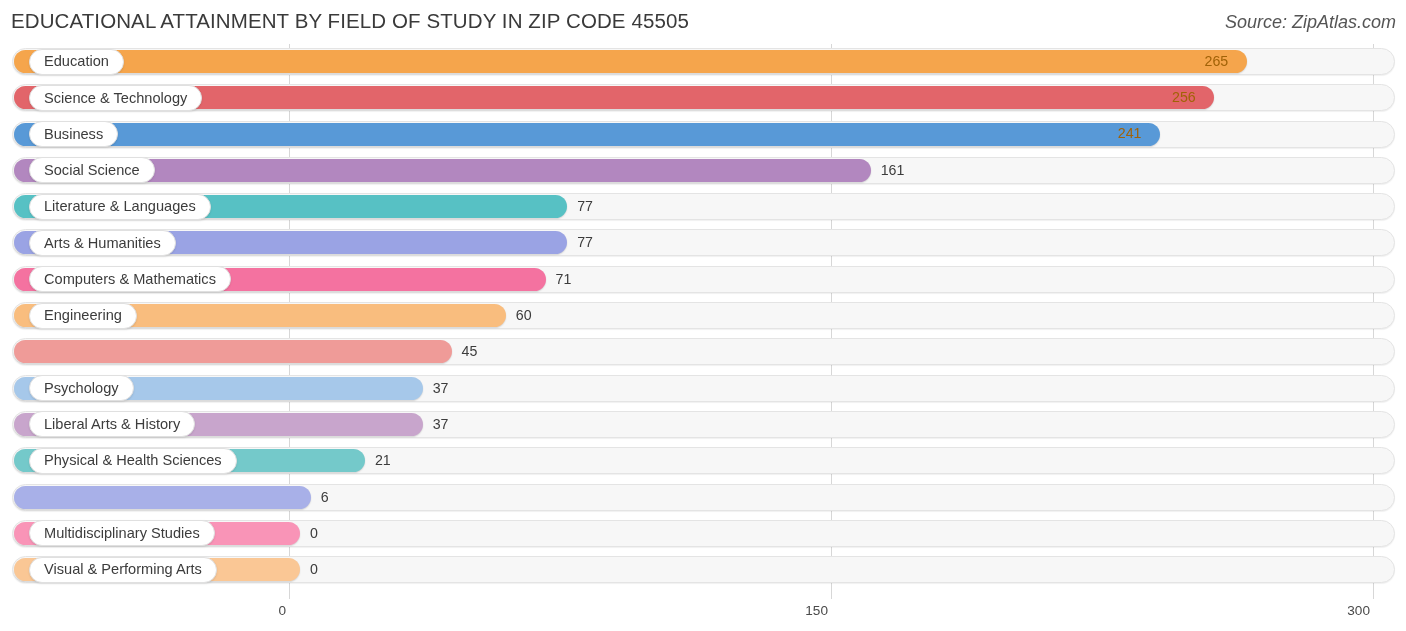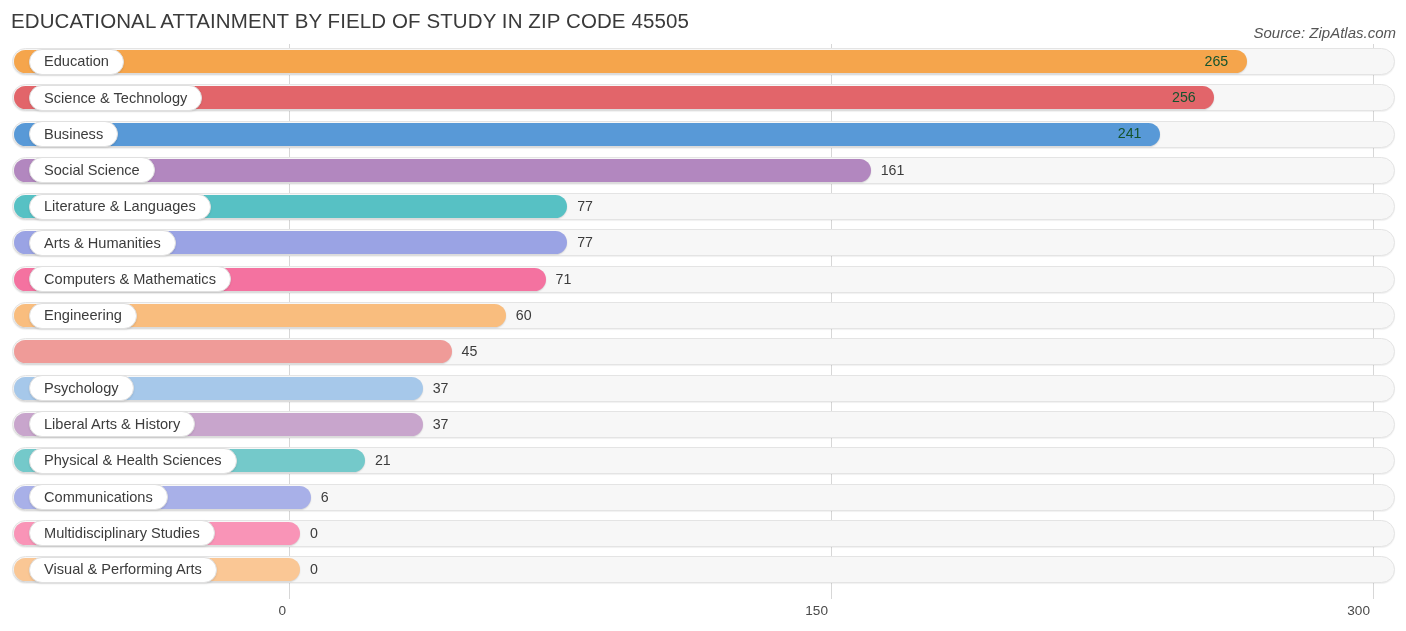--- a/index.html
+++ b/index.html
@@ -27,25 +27,24 @@
     left: 11px; top: 9px;
     font-size: 20.5px;
     font-weight: 400;
     letter-spacing: 0.1px;
     color: #3a3a3a;
     white-space: nowrap;
   }
   .chart-source {
     position: absolute;
     right: 10px; top: 12px;
-    font-size: 15px;
+    font-size: 18px;
     font-style: italic;
     color: #555555;
     white-space: nowrap;
-    margin-top: 12px;
   }
   
   .plot {
     position: absolute;
     left: 0; top: 44px;
     width: 1406px;
     height: 587px;
   }
   .gridlines {
     position: absolute;
@@ -103,21 +102,21 @@
   }
   .bar-label-pill span {
     font-size: 14.6px;
     color: #3c3c3c;
     line-height: 1;
   }
   .value-inside {
     position: absolute;
     top: 4.5px;
     font-size: 14.2px;
-    color: #14532d;
+    color: #a16207;
     white-space: nowrap;
     line-height: 18px;
   }
   .value-outside {
     position: absolute;
     top: 5px;
     font-size: 14.2px;
     color: #3c3c3c;
     white-space: nowrap;
     line-height: 18px;
@@ -243,23 +242,20 @@
           <div class="track"></div>
           <div class="bar" style="width: 350.88px; background: rgb(116, 201, 202);"></div>
           <div class="bar-label-pill">
             <span>Physical &amp; Health Sciences</span>
           </div>
           <div class="value-outside" style="left: 374.88px;">21</div>
         </div>
         <div class="row">
           <div class="track"></div>
           <div class="bar" style="width: 296.68px; background: rgb(168, 176, 232);"></div>
-          <div class="bar-label-pill">
-            <span>Communications</span>
-          </div>
           <div class="value-outside" style="left: 320.68px;">6</div>
         </div>
         <div class="row">
           <div class="track"></div>
           <div class="bar" style="width: 286px; background: rgb(249, 148, 183);"></div>
           <div class="bar-label-pill">
             <span>Multidisciplinary Studies</span>
           </div>
           <div class="value-outside" style="left: 310px;">0</div>
         </div>

